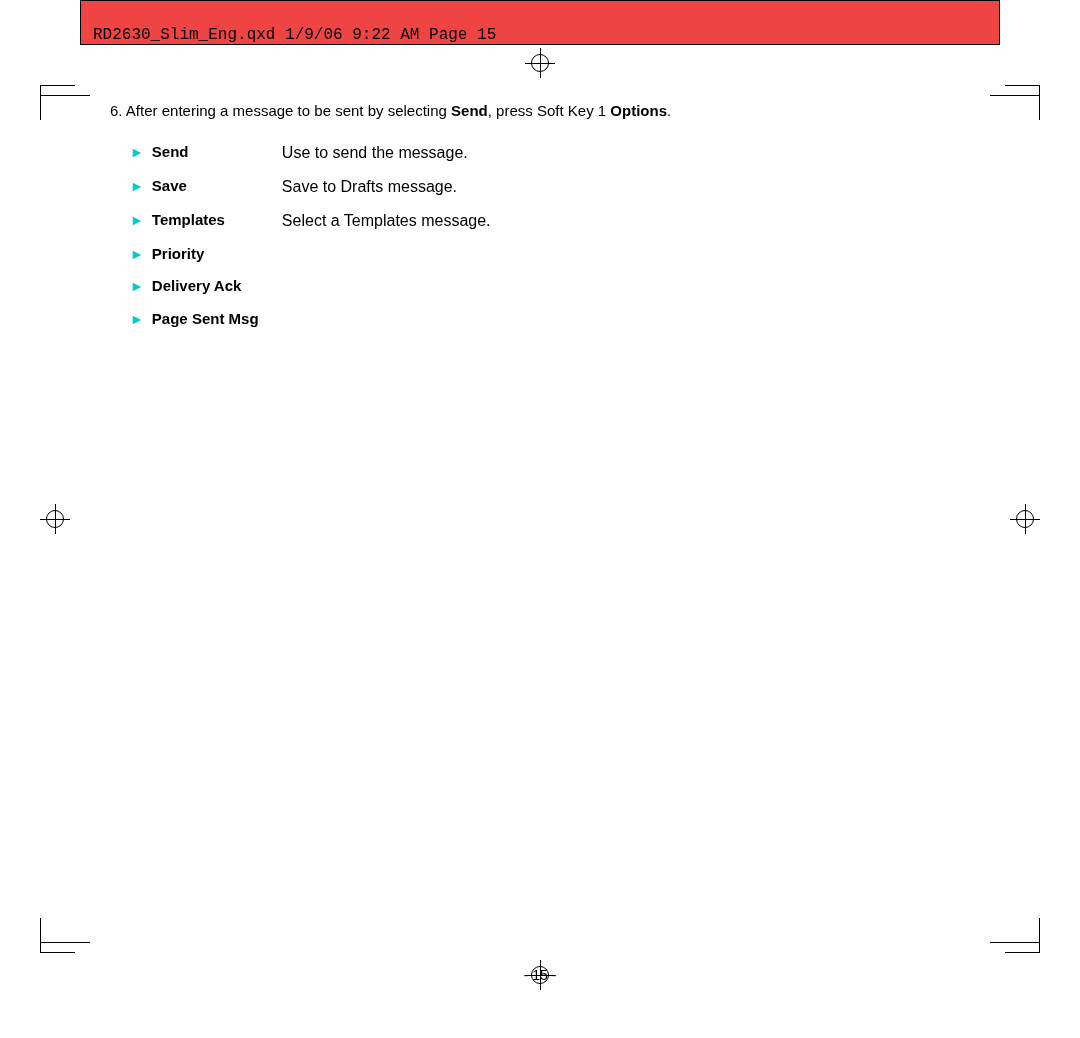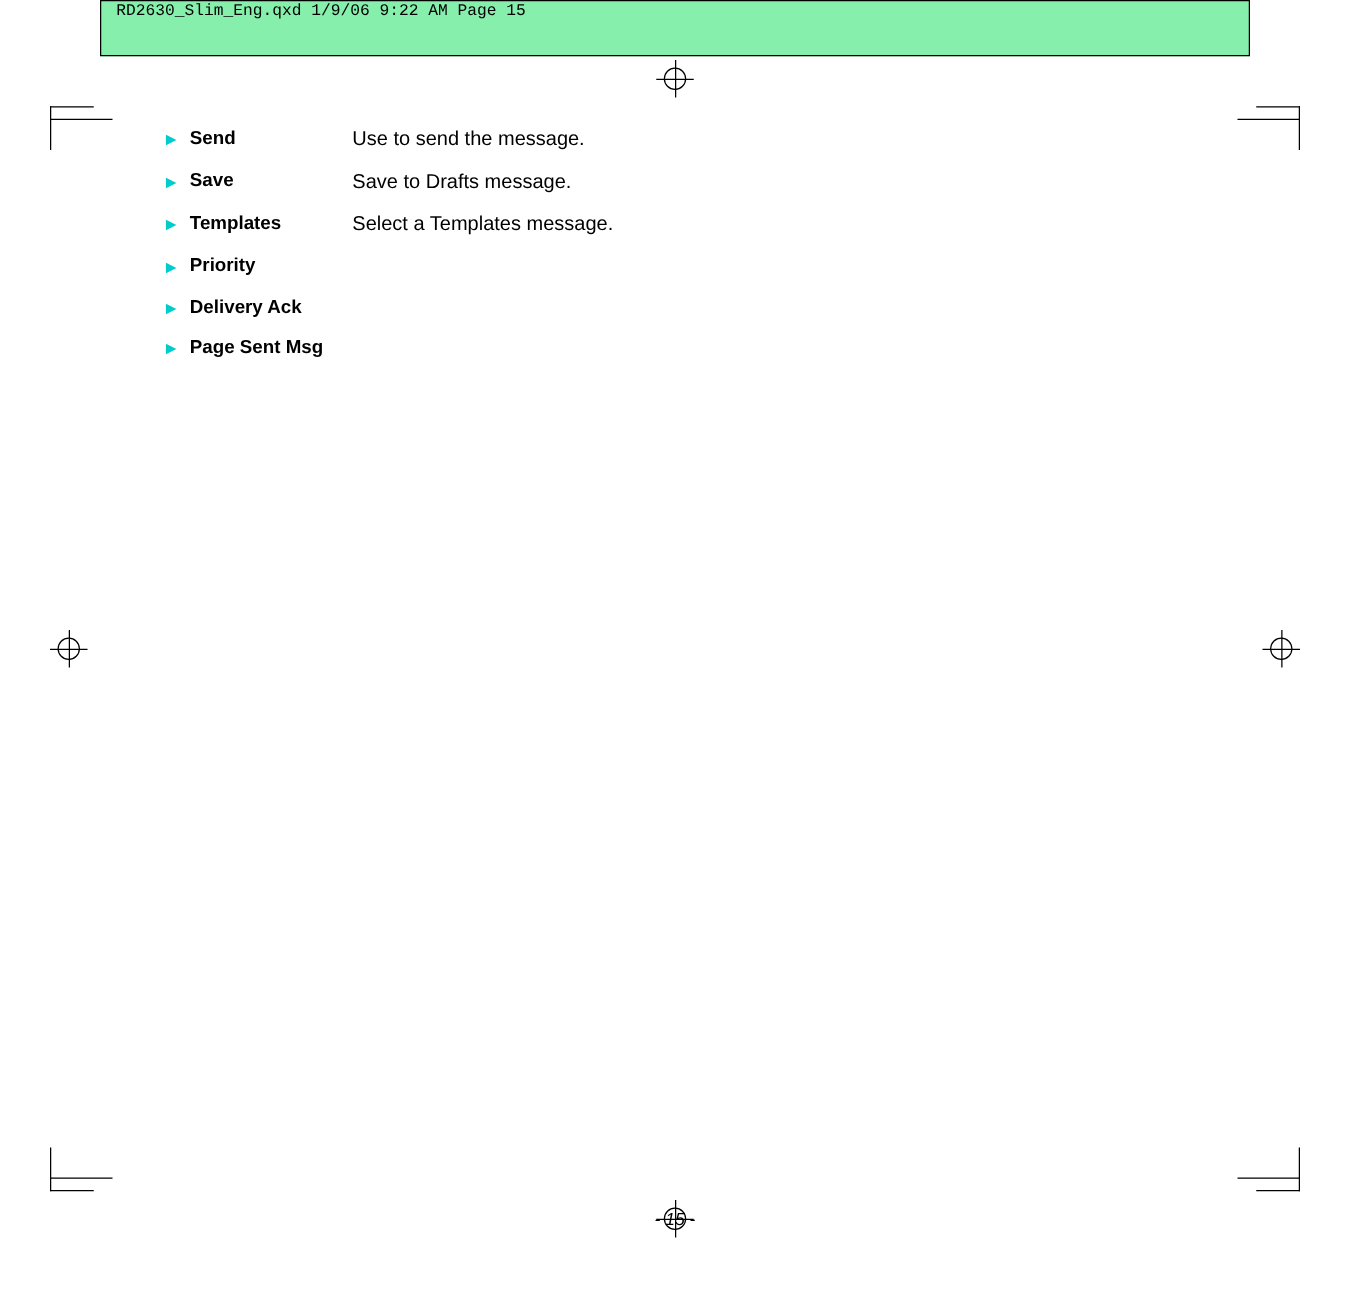--- a/index.html
+++ b/index.html
@@ -21,25 +21,25 @@
 
     
     .header-bar {
       position: absolute;
       top: 0;
       left: 80px;
       right: 80px;
       height: 45px;
       border: 1px solid #000;
       display: flex;
-      align-items: flex-start;
+      align-items: flex-end;
       padding: 0 12px;
       font-family: 'Courier New', monospace;
-      font-size: 13px;
-      background: #86efac;
+      font-size: 16px;
+      background: #ef4444;
     }
 
     
     .corner-mark {
       position: absolute;
       width: 35px;
       height: 35px;
     }
 
     .corner-mark.top-left {
@@ -184,21 +184,20 @@
     }
 
     
     .page-number {
       position: absolute;
       bottom: 55px;
       left: 50%;
       transform: translateX(-50%);
       font-size: 14px;
       text-align: center;
-      font-style: italic;
     }
 
     
     .top-line-left {
       position: absolute;
       top: 95px;
       left: 40px;
       width: 50px;
       height: 1px;
       background: #000;
@@ -259,20 +258,23 @@
 <div class="crosshair middle-right">
   <div class="crosshair-circle"></div>
 </div>
 
 <div class="crosshair bottom-center">
   <div class="crosshair-circle"></div>
 </div>
 
 <div class="content">
 
+  <p class="intro-text">
+    <span>6. </span><span>After entering a message to be sent by selecting </span><strong>Send</strong><span>, press Soft Key 1 </span><strong>Options</strong><span>.</span>
+  </p>
 
   <div class="menu-list">
 
     <div class="menu-item">
       <span class="menu-item-icon">►</span>
       <span class="menu-item-label">Send</span>
       <span class="menu-item-desc">Use to send the message.</span>
     </div>
 
     <div class="menu-item">

